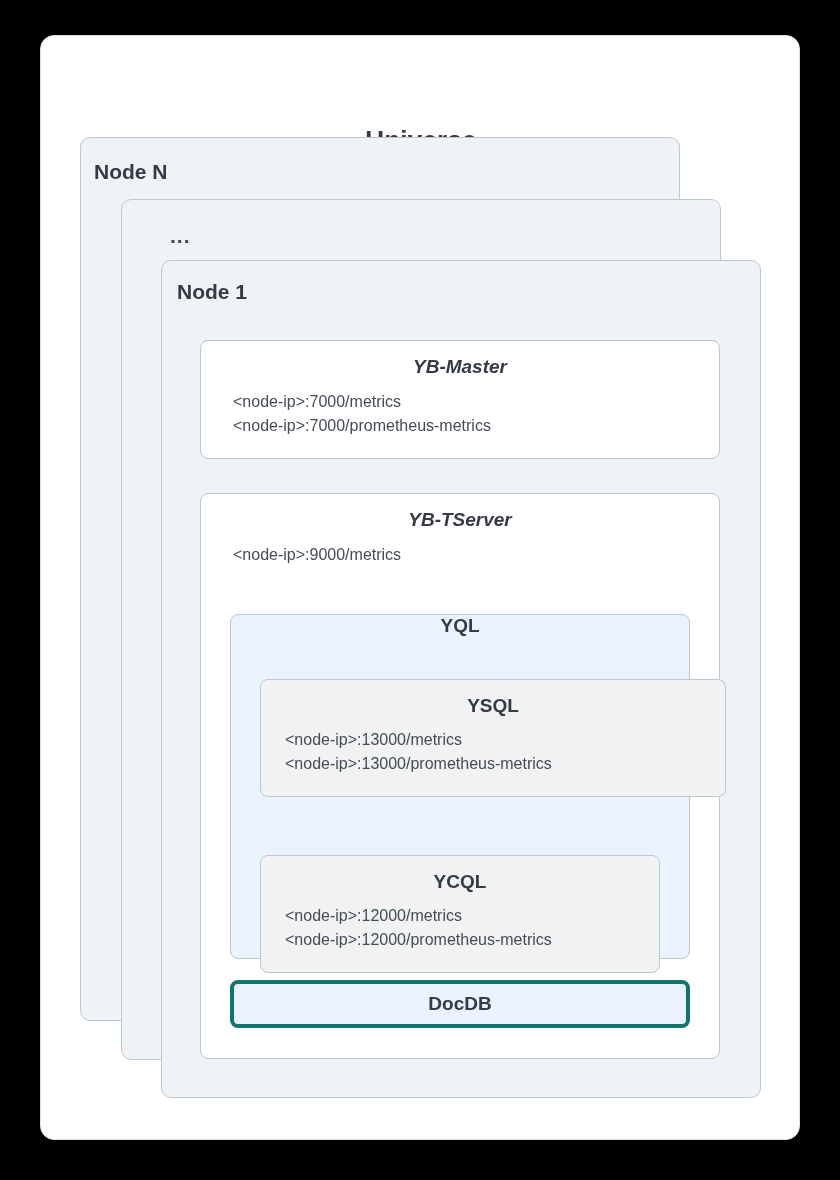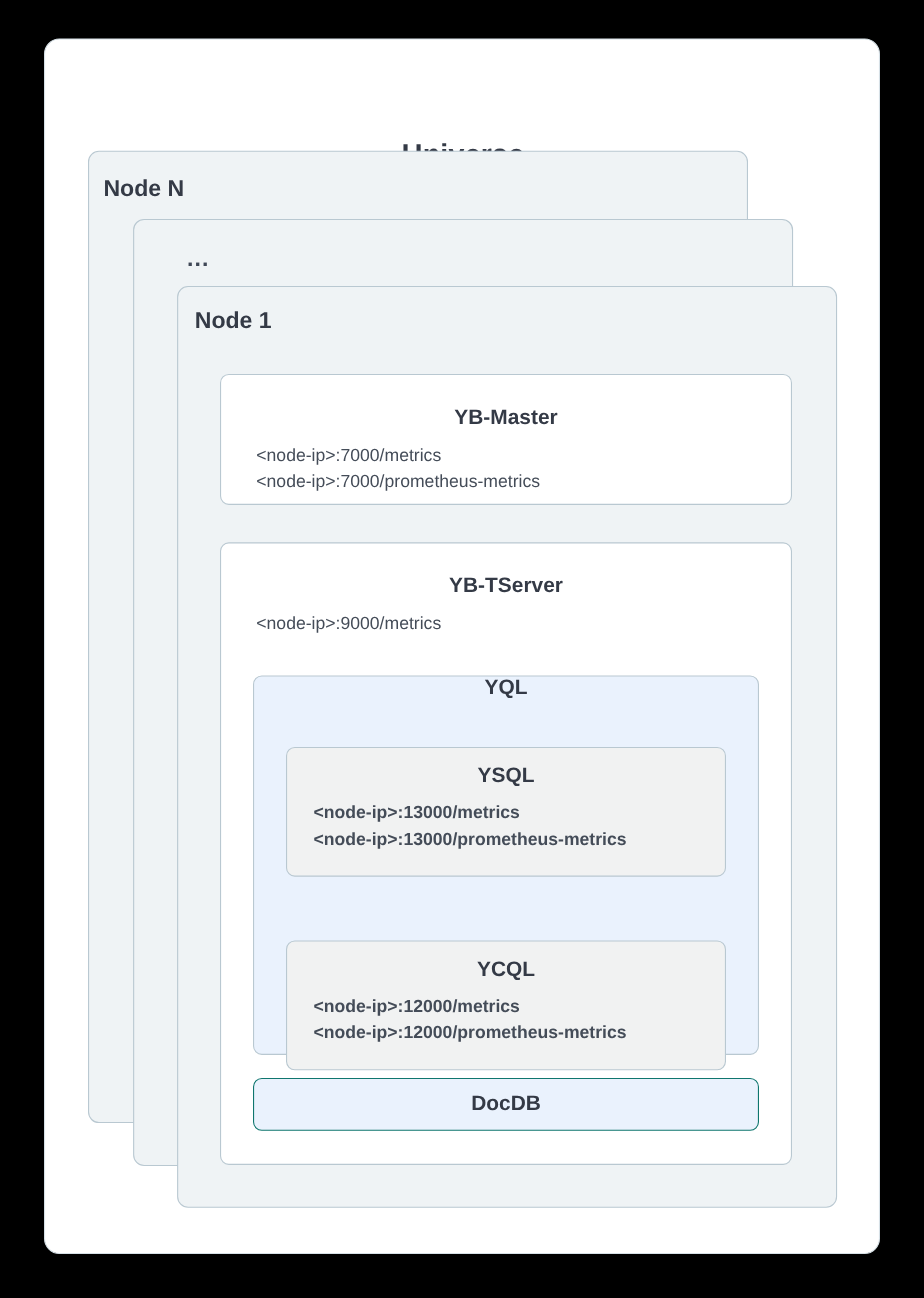--- a/index.html
+++ b/index.html
@@ -105,21 +105,21 @@
 
   .box-title {
     width: 100%;
     text-align: center;
     font-size: 19px;
     font-weight: bold;
     color: #343a46;
     box-sizing: border-box;
   }
   .yb-master .box-title,
-  .yb-tserver .box-title { padding-top: 28px; }
+  .yb-tserver .box-title { padding-top: 15px; font-style: italic; }
 
   .endpoints {
     font-size: 16px;
     color: #444c58;
     line-height: 24px;
     padding-left: 32px;
     padding-top: 12px;
   }
   .endpoints div { white-space: nowrap; }
 
@@ -138,34 +138,34 @@
   .yql-box .box-title { }
 
   
   .api-box {
     position: absolute;
     background: #f1f2f2;
     border: 1px solid #b9c8d1;
     border-radius: 8px;
     box-sizing: border-box;
   }
-  .ysql-box { left: 260px; top: 679px; width: 400px; height: 118px; }
+  .ysql-box { left: 260px; top: 679px; width: 466px; height: 118px; }
   .ycql-box { left: 260px; top: 815px; width: 400px; height: 118px; margin-top: 40px; }
   .api-box .box-title { padding-top: 15px; }
-  .api-box .endpoints { padding-left: 24px; padding-top: 11px; font-weight: bold; }
+  .api-box .endpoints { padding-left: 24px; padding-top: 11px; }
 
   
   .docdb-box {
     position: absolute;
     left: 230px;
     top: 980px;
     width: 460px;
     height: 48px;
     background: #eaf2fd;
-    border: 1px solid #0f766e;
+    border: 4px solid #0f766e;
     border-radius: 8px;
     box-sizing: border-box;
     display: flex;
     align-items: center;
     justify-content: center;
   }
   .docdb-box .box-title { padding-top: 0; }
 </style>
 </head>
 <body>

